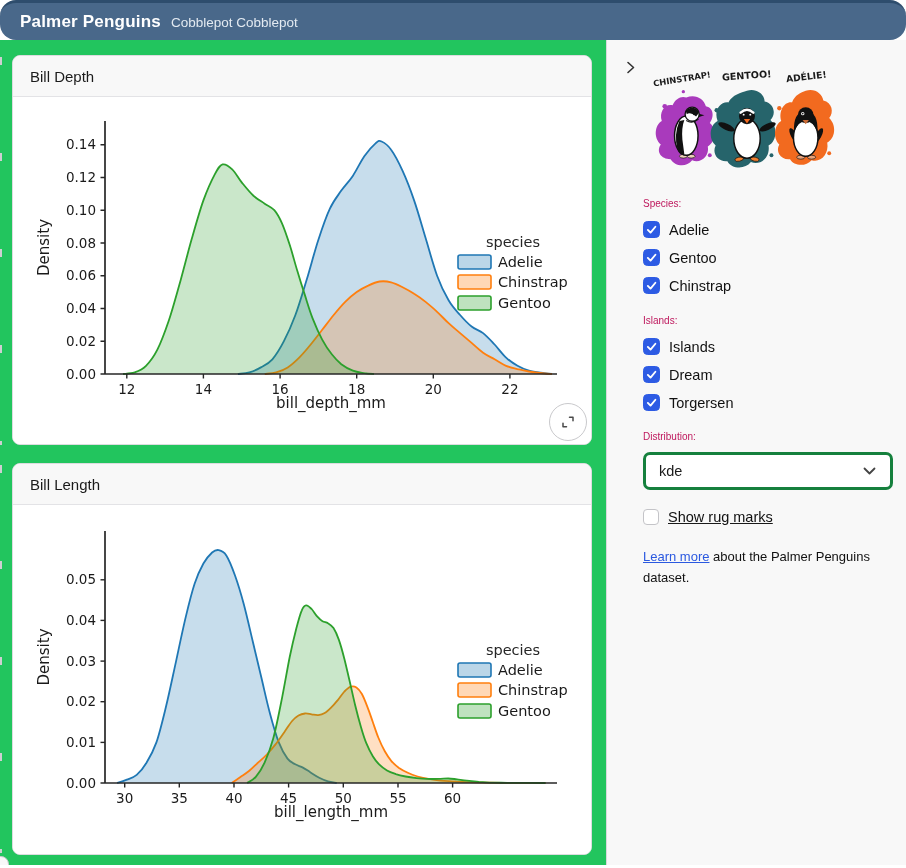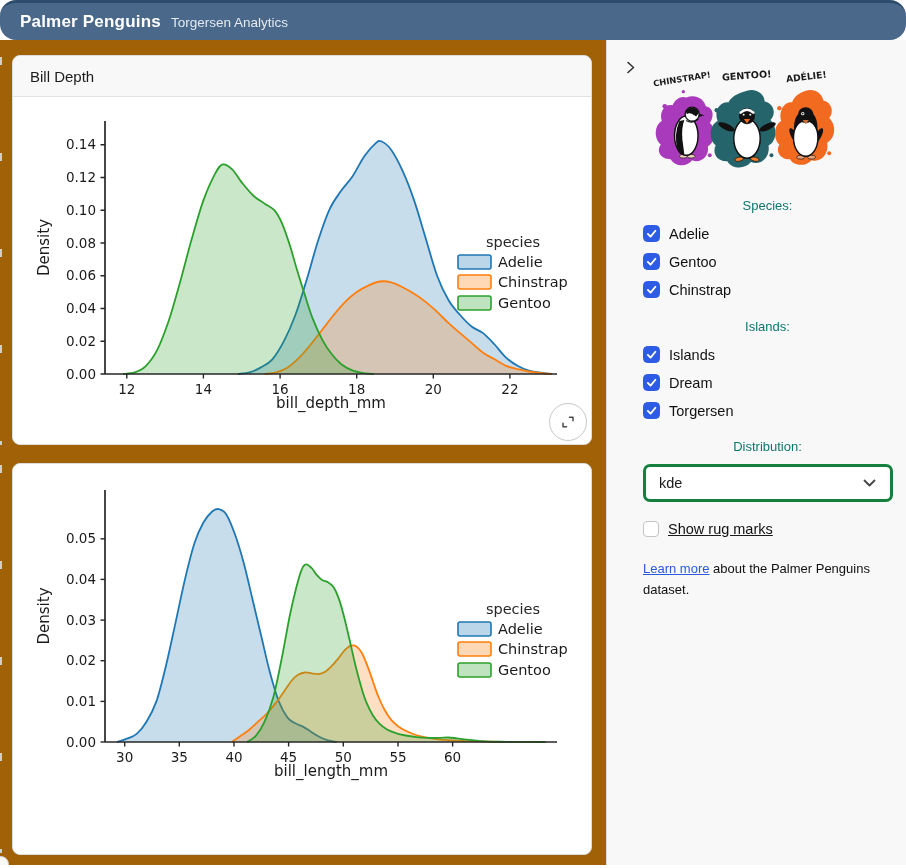--- a/index.html
+++ b/index.html
@@ -7,21 +7,21 @@
               font-family:"Liberation Sans", sans-serif; color:#1a1a1a; }
 
   
   .app-header { height:40px; background:#49688a; border-top:3px solid #2e4d6d;
     display:flex; align-items:center; padding:0 20px; gap:10px;border-radius:16px; }
   .app-title { color:#fff; font-size:17px; font-weight:700; letter-spacing:.2px; }
   .app-subtitle { color:#e3eaf1; font-size:13.5px; font-weight:500; margin-top:2px; }
 
   
   .layout { display:flex; height:825px; }
-  .main { width:606px; position:relative; background:#a16207; overflow:hidden; }
+  .main { width:606px; position:relative; background:#22c55e; overflow:hidden; }
   .sidebar { width:300px; background:#f8f8f8; border-left:1px solid #d9d9dc;
     position:relative; padding:15px 14px 0 36px; }
 
   
   .card { width:580px; margin-left:12px; background:#fff;
     border:1px solid #dcdcdf; border-radius:8px; overflow:hidden; }
   .card1 { margin-top:15px; height:390px; }
   .card2 { margin-top:18px; height:392px; }
   .card-header { height:41px; background:#f8f8f8; border-bottom:1px solid #e3e3e6;
     display:flex; align-items:center; padding:0 17px; font-size:15px; color:#1b1b1b; }
@@ -39,21 +39,21 @@
   .ld1 { top:17px; height:388px; }
   .ld2 { top:425px; height:388px; }
   .corner-sliver { position:absolute; left:-8px; bottom:-8px; width:17px; height:17px;
     border:1.5px solid #c8c8cb; border-radius:8px; background:#f8f8f8; }
 
   
   .collapse-btn { position:absolute; top:14px; left:10px; width:26px; height:26px;
     background:transparent; border:none; cursor:pointer; display:flex;
     align-items:center; justify-content:center; }
   .artwork { margin:14px 0 0 10px; display:block; }
-  .group-label { font-size:13px; color:#0f766e;text-align:center; }
+  .group-label { font-size:10px; color:#be185d; }
   .lbl-species { margin-top:25px; }
   .lbl-islands { margin-top:21px; }
   .lbl-dist { margin-top:20px; }
   .cb-group { margin-top:12px; }
   .cb-row { display:flex; align-items:center; gap:9px; height:17px; margin-bottom:11px; cursor:pointer; }
   .cb { width:17px; height:17px; border-radius:4.5px; background:#fff;
     border:1px solid #c4c4c8; flex:0 0 17px; display:flex; align-items:center; justify-content:center; }
   .cb.checked { background:#2d5be4; border-color:#2d5be4; }
   .cb svg { display:none; }
   .cb.checked svg { display:block; }
@@ -67,21 +67,21 @@
   .rug-row .cb { border-radius:4px; width:16px; height:16px; flex-basis:16px; }
 
   .learn { margin-top:21px; width:252px; font-size:13px; line-height:21px; color:#111; }
   .learn a { color:#2b59e0; text-decoration:underline; cursor:pointer; }
 </style>
 </head>
 <body>
 
 <header class="app-header">
   <span class="app-title">Palmer Penguins</span>
-  <span class="app-subtitle">Torgersen Analytics</span>
+  <span class="app-subtitle">Cobblepot Cobblepot</span>
 </header>
 
 <div class="layout">
 
   <main class="main">
     <div class="left-dashes ld1"></div>
     <div class="left-dashes ld2"></div>
     <div class="corner-sliver"></div>
 
     <section class="card card1">
@@ -131,20 +131,21 @@
             <text x="485" y="170" font-family="&quot;DejaVu Sans&quot;, sans-serif" font-size="14.5" fill="#1a1a1a">Adelie</text>
             <rect x="445" y="178" width="33" height="14" rx="2" fill="#ff7f0e" fill-opacity="0.3" stroke="#ff7f0e" stroke-width="1.6"></rect>
             <text x="485" y="190" font-family="&quot;DejaVu Sans&quot;, sans-serif" font-size="14.5" fill="#1a1a1a">Chinstrap</text>
             <rect x="445" y="199" width="33" height="14" rx="2" fill="#2ca02c" fill-opacity="0.3" stroke="#2ca02c" stroke-width="1.6"></rect>
             <text x="485" y="211" font-family="&quot;DejaVu Sans&quot;, sans-serif" font-size="14.5" fill="#1a1a1a">Gentoo</text>
           </svg>
       </div>
     </section>
 
     <section class="card card2">
+      <div class="card-header">Bill Length</div>
       <div class="card-body">
         <svg class="chart" width="578" height="351">
             <path d="M 104.0 278.0 C 105.7 277.5, 110.6 276.1, 113.9 274.7 C 117.1 273.4, 120.4 272.7, 123.7 269.9 C 127.0 267.0, 130.3 263.1, 133.5 257.7 C 136.8 252.3, 140.1 246.8, 143.4 237.4 C 146.7 227.9, 149.9 214.3, 153.2 200.8 C 156.5 187.2, 159.8 171.0, 163.1 156.1 C 166.3 141.2, 169.8 124.2, 172.9 111.4 C 176.0 98.5, 178.7 87.6, 181.6 78.8 C 184.5 70.0, 187.5 63.7, 190.4 58.5 C 193.3 53.3, 196.6 49.8, 199.1 47.5 C 201.7 45.3, 203.3 44.6, 205.7 45.1 C 208.1 45.6, 210.6 46.1, 213.3 50.4 C 216.1 54.7, 219.2 62.6, 222.1 70.7 C 225.0 78.8, 227.9 88.3, 230.8 99.2 C 233.7 110.0, 236.7 123.5, 239.6 135.7 C 242.5 147.9, 245.4 160.1, 248.3 172.3 C 251.2 184.5, 254.1 198.1, 257.1 208.9 C 260.0 219.7, 262.9 229.9, 265.8 237.4 C 268.7 244.8, 271.8 250.0, 274.5 253.6 C 277.3 257.3, 279.7 257.8, 282.2 259.3 C 284.8 260.8, 287.3 261.2, 289.9 262.6 C 292.4 263.9, 294.8 265.7, 297.5 267.4 C 300.2 269.1, 303.3 271.2, 306.2 272.7 C 309.2 274.2, 312.1 275.5, 315.0 276.4 C 317.9 277.3, 322.3 277.7, 323.7 278.0 L 323.7 278.0 L 104.0 278.0 Z" fill="#1f77b4" fill-opacity="0.25" stroke="none"></path>
             <path d="M 104.0 278.0 C 105.7 277.5, 110.6 276.1, 113.9 274.7 C 117.1 273.4, 120.4 272.7, 123.7 269.9 C 127.0 267.0, 130.3 263.1, 133.5 257.7 C 136.8 252.3, 140.1 246.8, 143.4 237.4 C 146.7 227.9, 149.9 214.3, 153.2 200.8 C 156.5 187.2, 159.8 171.0, 163.1 156.1 C 166.3 141.2, 169.8 124.2, 172.9 111.4 C 176.0 98.5, 178.7 87.6, 181.6 78.8 C 184.5 70.0, 187.5 63.7, 190.4 58.5 C 193.3 53.3, 196.6 49.8, 199.1 47.5 C 201.7 45.3, 203.3 44.6, 205.7 45.1 C 208.1 45.6, 210.6 46.1, 213.3 50.4 C 216.1 54.7, 219.2 62.6, 222.1 70.7 C 225.0 78.8, 227.9 88.3, 230.8 99.2 C 233.7 110.0, 236.7 123.5, 239.6 135.7 C 242.5 147.9, 245.4 160.1, 248.3 172.3 C 251.2 184.5, 254.1 198.1, 257.1 208.9 C 260.0 219.7, 262.9 229.9, 265.8 237.4 C 268.7 244.8, 271.8 250.0, 274.5 253.6 C 277.3 257.3, 279.7 257.8, 282.2 259.3 C 284.8 260.8, 287.3 261.2, 289.9 262.6 C 292.4 263.9, 294.8 265.7, 297.5 267.4 C 300.2 269.1, 303.3 271.2, 306.2 272.7 C 309.2 274.2, 312.1 275.5, 315.0 276.4 C 317.9 277.3, 322.3 277.7, 323.7 278.0" fill="none" stroke="#1f77b4" stroke-width="1.8" stroke-linejoin="round"></path>
             <path d="M 218.8 278.0 C 220.3 277.0, 224.6 273.9, 227.5 271.9 C 230.5 269.9, 233.4 268.2, 236.3 265.8 C 239.2 263.4, 242.1 260.4, 245.0 257.7 C 248.0 255.0, 250.9 252.6, 253.8 249.5 C 256.7 246.5, 259.6 243.1, 262.5 239.4 C 265.4 235.7, 268.5 231.1, 271.3 227.2 C 274.0 223.3, 276.6 219.0, 278.9 216.2 C 281.3 213.4, 283.3 211.8, 285.5 210.5 C 287.7 209.2, 289.9 208.7, 292.0 208.5 C 294.2 208.3, 296.4 209.0, 298.6 209.3 C 300.8 209.6, 303.0 210.3, 305.2 210.1 C 307.3 209.9, 309.5 209.4, 311.7 208.1 C 313.9 206.8, 316.1 204.6, 318.3 202.4 C 320.5 200.2, 322.6 197.7, 324.8 195.1 C 327.0 192.4, 329.2 188.8, 331.4 186.5 C 333.6 184.3, 335.9 182.3, 337.9 181.7 C 340.0 181.0, 341.6 181.3, 343.4 182.5 C 345.2 183.7, 347.1 185.8, 348.9 189.0 C 350.7 192.2, 352.5 196.9, 354.3 201.6 C 356.2 206.3, 358.0 211.9, 359.8 217.0 C 361.6 222.2, 363.3 227.6, 365.3 232.5 C 367.3 237.4, 369.6 242.4, 371.8 246.3 C 374.0 250.2, 376.0 253.3, 378.4 256.1 C 380.8 258.8, 383.3 261.0, 386.0 263.0 C 388.8 264.9, 391.7 266.4, 394.8 267.8 C 397.9 269.3, 401.2 270.5, 404.6 271.5 C 408.1 272.5, 411.7 273.3, 415.6 273.9 C 419.4 274.6, 423.2 275.2, 427.6 275.6 C 432.0 276.0, 436.9 276.1, 441.8 276.4 C 446.7 276.6, 452.0 277.0, 457.1 277.2 C 462.2 277.4, 467.1 277.5, 472.4 277.6 C 477.7 277.7, 482.4 277.7, 488.8 277.8 C 495.2 277.9, 503.4 277.9, 510.7 277.9 C 517.9 278.0, 528.9 278.0, 532.5 278.0 L 532.5 278.0 L 218.8 278.0 Z" fill="#ff7f0e" fill-opacity="0.25" stroke="none"></path>
             <path d="M 218.8 278.0 C 220.3 277.0, 224.6 273.9, 227.5 271.9 C 230.5 269.9, 233.4 268.2, 236.3 265.8 C 239.2 263.4, 242.1 260.4, 245.0 257.7 C 248.0 255.0, 250.9 252.6, 253.8 249.5 C 256.7 246.5, 259.6 243.1, 262.5 239.4 C 265.4 235.7, 268.5 231.1, 271.3 227.2 C 274.0 223.3, 276.6 219.0, 278.9 216.2 C 281.3 213.4, 283.3 211.8, 285.5 210.5 C 287.7 209.2, 289.9 208.7, 292.0 208.5 C 294.2 208.3, 296.4 209.0, 298.6 209.3 C 300.8 209.6, 303.0 210.3, 305.2 210.1 C 307.3 209.9, 309.5 209.4, 311.7 208.1 C 313.9 206.8, 316.1 204.6, 318.3 202.4 C 320.5 200.2, 322.6 197.7, 324.8 195.1 C 327.0 192.4, 329.2 188.8, 331.4 186.5 C 333.6 184.3, 335.9 182.3, 337.9 181.7 C 340.0 181.0, 341.6 181.3, 343.4 182.5 C 345.2 183.7, 347.1 185.8, 348.9 189.0 C 350.7 192.2, 352.5 196.9, 354.3 201.6 C 356.2 206.3, 358.0 211.9, 359.8 217.0 C 361.6 222.2, 363.3 227.6, 365.3 232.5 C 367.3 237.4, 369.6 242.4, 371.8 246.3 C 374.0 250.2, 376.0 253.3, 378.4 256.1 C 380.8 258.8, 383.3 261.0, 386.0 263.0 C 388.8 264.9, 391.7 266.4, 394.8 267.8 C 397.9 269.3, 401.2 270.5, 404.6 271.5 C 408.1 272.5, 411.7 273.3, 415.6 273.9 C 419.4 274.6, 423.2 275.2, 427.6 275.6 C 432.0 276.0, 436.9 276.1, 441.8 276.4 C 446.7 276.6, 452.0 277.0, 457.1 277.2 C 462.2 277.4, 467.1 277.5, 472.4 277.6 C 477.7 277.7, 482.4 277.7, 488.8 277.8 C 495.2 277.9, 503.4 277.9, 510.7 277.9 C 517.9 278.0, 528.9 278.0, 532.5 278.0" fill="none" stroke="#ff7f0e" stroke-width="1.8" stroke-linejoin="round"></path>
             <path d="M 234.1 278.0 C 235.6 277.0, 239.9 275.3, 242.8 271.9 C 245.8 268.5, 248.7 264.1, 251.6 257.7 C 254.5 251.2, 257.4 244.1, 260.3 233.3 C 263.3 222.5, 266.4 206.2, 269.1 192.6 C 271.8 179.1, 274.4 163.5, 276.7 152.0 C 279.1 140.5, 281.3 131.3, 283.3 123.5 C 285.3 115.8, 287.1 109.1, 288.8 105.3 C 290.4 101.4, 291.5 100.6, 293.1 100.4 C 294.8 100.2, 296.8 102.2, 298.6 104.0 C 300.4 105.9, 302.2 109.3, 304.1 111.4 C 305.9 113.4, 307.7 115.1, 309.5 116.2 C 311.4 117.4, 313.2 117.1, 315.0 118.3 C 316.8 119.4, 318.6 120.4, 320.5 123.1 C 322.3 125.9, 324.1 129.8, 325.9 134.9 C 327.7 140.1, 329.6 147.0, 331.4 154.0 C 333.2 161.1, 335.0 169.4, 336.9 177.2 C 338.7 185.0, 340.5 193.4, 342.3 200.8 C 344.1 208.2, 346.0 215.3, 347.8 221.5 C 349.6 227.7, 351.2 233.2, 353.3 238.2 C 355.3 243.1, 357.6 247.6, 359.8 251.2 C 362.0 254.8, 364.0 257.3, 366.4 259.7 C 368.7 262.1, 371.3 263.8, 374.0 265.4 C 376.8 267.0, 379.7 268.0, 382.8 269.1 C 385.9 270.1, 389.1 270.8, 392.6 271.5 C 396.1 272.2, 399.9 272.7, 403.5 273.1 C 407.2 273.5, 410.8 273.8, 414.5 273.9 C 418.1 274.1, 421.9 274.0, 425.4 273.9 C 428.9 273.9, 432.1 273.5, 435.2 273.5 C 438.3 273.6, 440.9 274.0, 444.0 274.3 C 447.1 274.7, 450.2 275.2, 453.8 275.6 C 457.5 276.0, 461.7 276.4, 465.8 276.8 C 470.0 277.1, 474.2 277.4, 479.0 277.6 C 483.7 277.8, 488.4 277.7, 494.3 277.8 C 500.1 277.9, 507.6 277.9, 513.9 277.9 C 520.3 278.0, 529.4 278.0, 532.5 278.0 L 532.5 278.0 L 234.1 278.0 Z" fill="#2ca02c" fill-opacity="0.25" stroke="none"></path>
             <path d="M 234.1 278.0 C 235.6 277.0, 239.9 275.3, 242.8 271.9 C 245.8 268.5, 248.7 264.1, 251.6 257.7 C 254.5 251.2, 257.4 244.1, 260.3 233.3 C 263.3 222.5, 266.4 206.2, 269.1 192.6 C 271.8 179.1, 274.4 163.5, 276.7 152.0 C 279.1 140.5, 281.3 131.3, 283.3 123.5 C 285.3 115.8, 287.1 109.1, 288.8 105.3 C 290.4 101.4, 291.5 100.6, 293.1 100.4 C 294.8 100.2, 296.8 102.2, 298.6 104.0 C 300.4 105.9, 302.2 109.3, 304.1 111.4 C 305.9 113.4, 307.7 115.1, 309.5 116.2 C 311.4 117.4, 313.2 117.1, 315.0 118.3 C 316.8 119.4, 318.6 120.4, 320.5 123.1 C 322.3 125.9, 324.1 129.8, 325.9 134.9 C 327.7 140.1, 329.6 147.0, 331.4 154.0 C 333.2 161.1, 335.0 169.4, 336.9 177.2 C 338.7 185.0, 340.5 193.4, 342.3 200.8 C 344.1 208.2, 346.0 215.3, 347.8 221.5 C 349.6 227.7, 351.2 233.2, 353.3 238.2 C 355.3 243.1, 357.6 247.6, 359.8 251.2 C 362.0 254.8, 364.0 257.3, 366.4 259.7 C 368.7 262.1, 371.3 263.8, 374.0 265.4 C 376.8 267.0, 379.7 268.0, 382.8 269.1 C 385.9 270.1, 389.1 270.8, 392.6 271.5 C 396.1 272.2, 399.9 272.7, 403.5 273.1 C 407.2 273.5, 410.8 273.8, 414.5 273.9 C 418.1 274.1, 421.9 274.0, 425.4 273.9 C 428.9 273.9, 432.1 273.5, 435.2 273.5 C 438.3 273.6, 440.9 274.0, 444.0 274.3 C 447.1 274.7, 450.2 275.2, 453.8 275.6 C 457.5 276.0, 461.7 276.4, 465.8 276.8 C 470.0 277.1, 474.2 277.4, 479.0 277.6 C 483.7 277.8, 488.4 277.7, 494.3 277.8 C 500.1 277.9, 507.6 277.9, 513.9 277.9 C 520.3 278.0, 529.4 278.0, 532.5 278.0" fill="none" stroke="#2ca02c" stroke-width="1.8" stroke-linejoin="round"></path>
             <line x1="92" y1="26" x2="92" y2="278" stroke="#262626" stroke-width="1.7"></line>
             <line x1="92" y1="278" x2="544" y2="278" stroke="#262626" stroke-width="1.7"></line>

